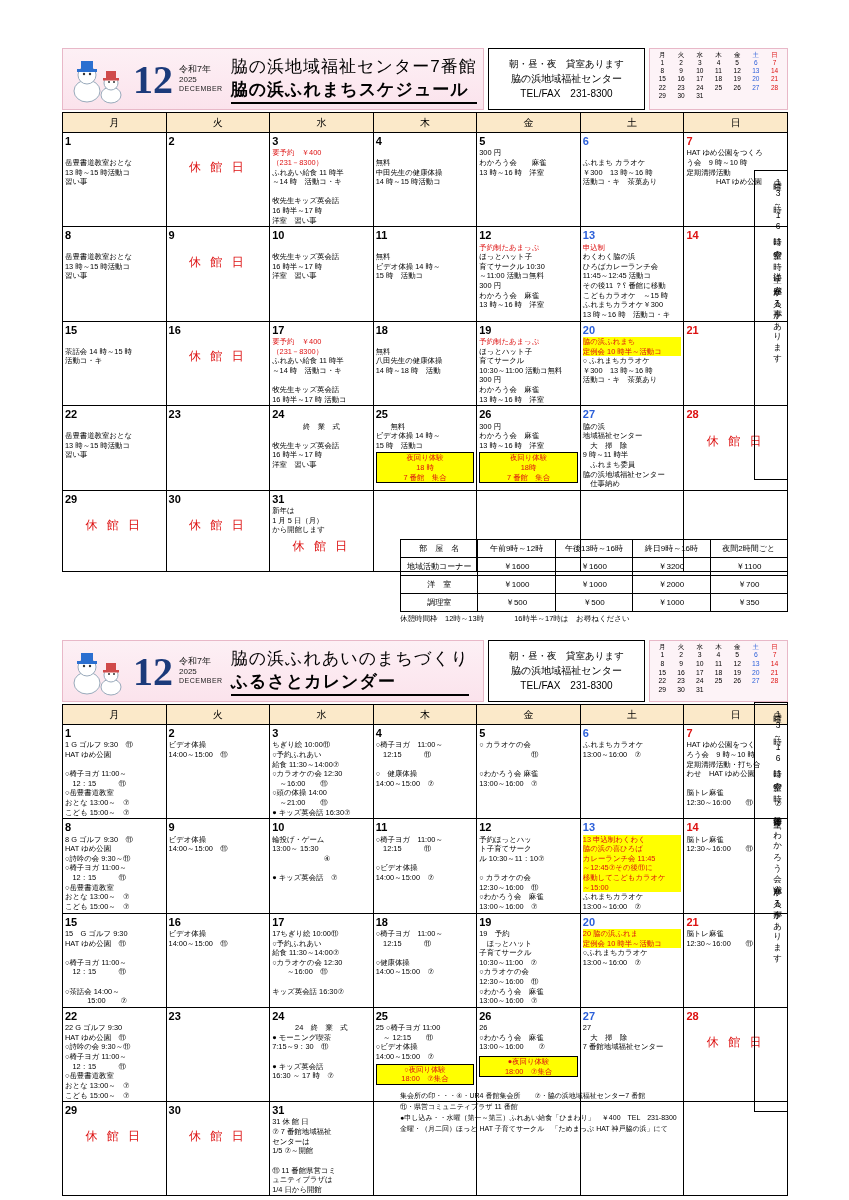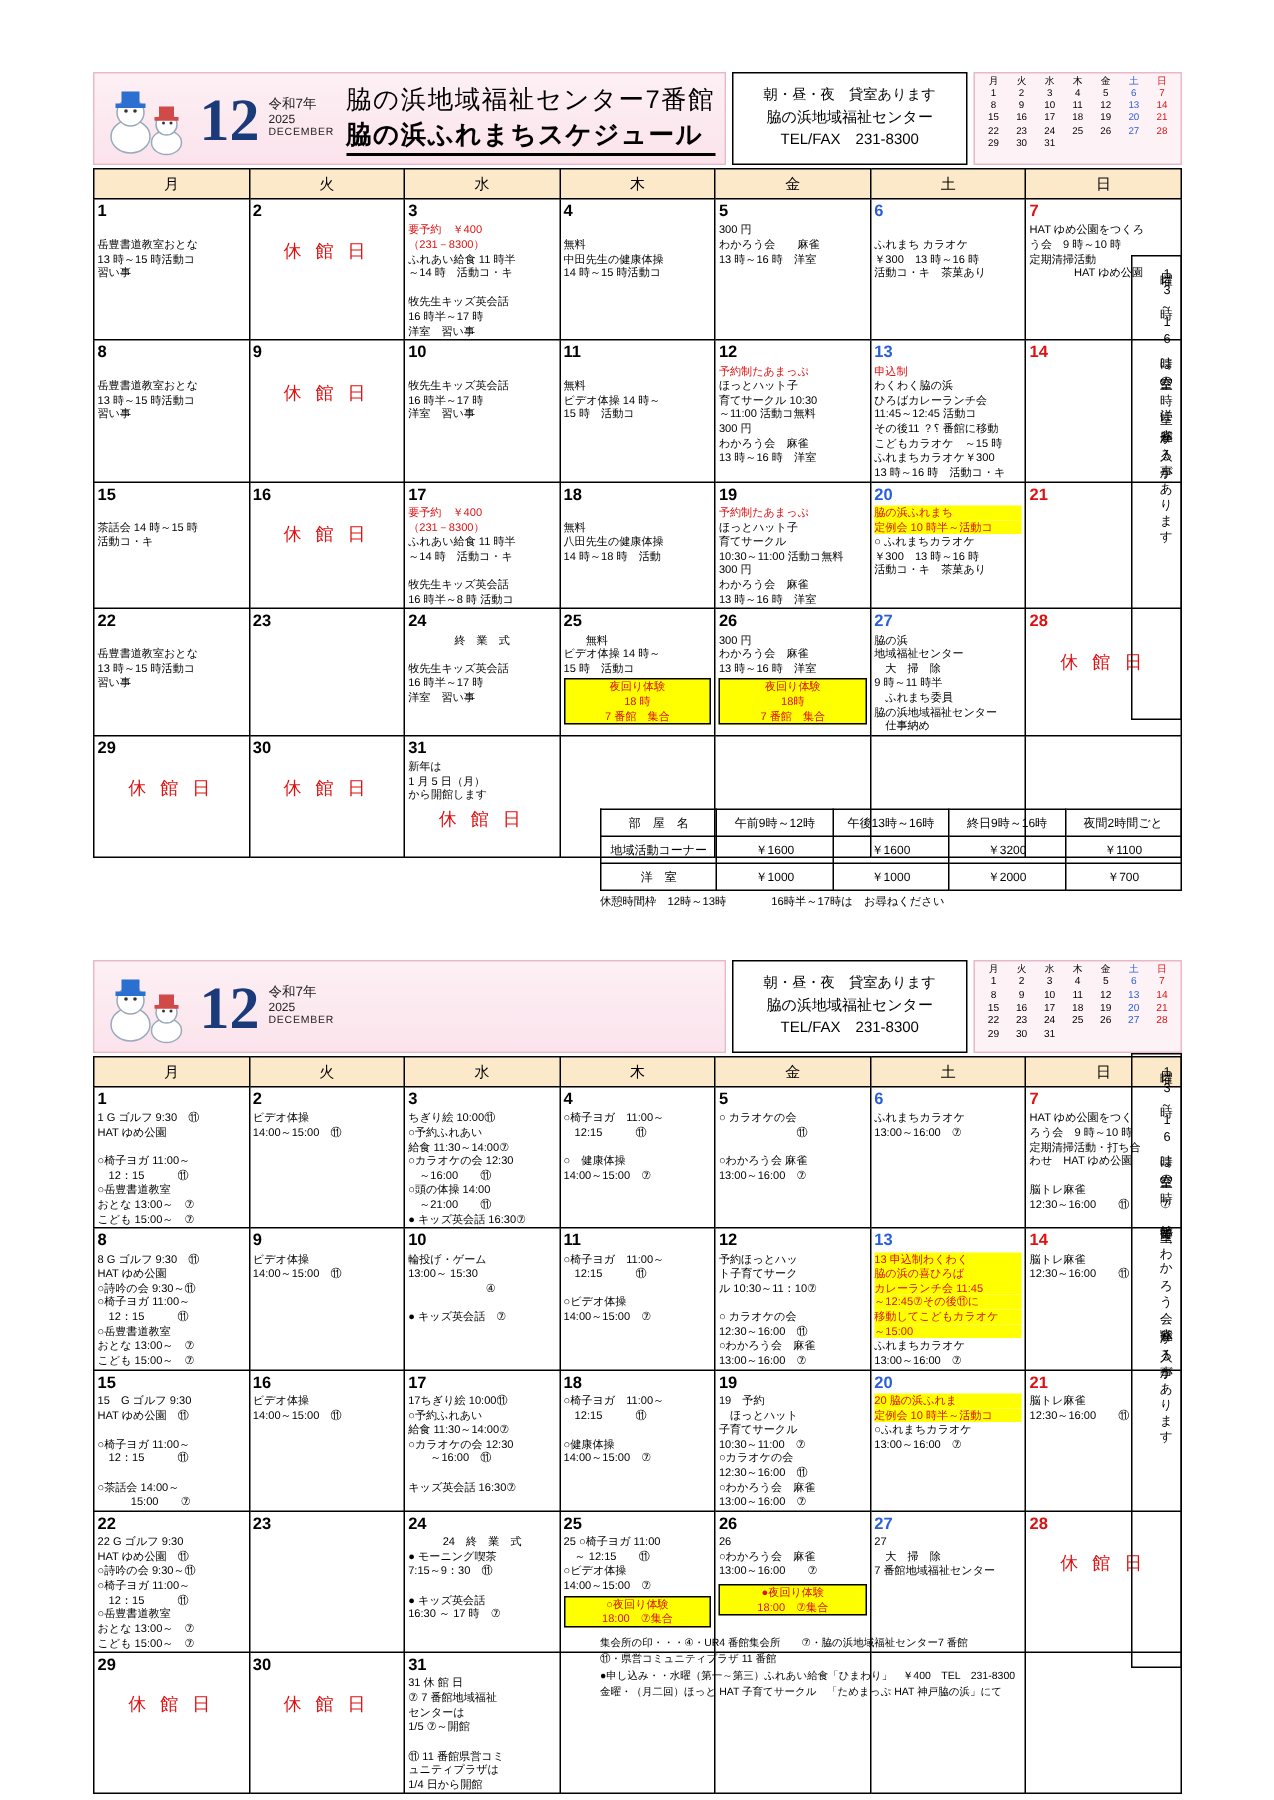--- a/index.html
+++ b/index.html
@@ -279,21 +279,21 @@
               <div class="closed">休 館 日</div>
             </td>
             <td style="height: 78px;">
               <div class="dn">17</div>
               <div class="red">要予約　￥400</div>
               <div class="red">（231－8300）</div>
               <div>ふれあい給食 11 時半</div>
               <div>～14 時　活動コ・キ</div>
               <div>&nbsp;</div>
               <div>牧先生キッズ英会話</div>
-              <div>16 時半～8 時 活動コ</div>
+              <div>16 時半～17 時 活動コ</div>
             </td>
             <td style="height: 78px;">
               <div class="dn">18</div>
               <div>&nbsp;</div>
               <div>無料</div>
               <div>八田先生の健康体操</div>
               <div>14 時～18 時　活動</div>
             </td>
             <td style="height: 78px;">
               <div class="dn">19</div>
@@ -416,20 +416,27 @@
         <td>￥1600</td>
         <td>￥3200</td>
         <td>￥1100</td>
       </tr>
       <tr>
         <td>洋　室</td>
         <td>￥1000</td>
         <td>￥1000</td>
         <td>￥2000</td>
         <td>￥700</td>
+      </tr>
+      <tr>
+        <td>調理室</td>
+        <td>￥500</td>
+        <td>￥500</td>
+        <td>￥1000</td>
+        <td>￥350</td>
       </tr>
     </tbody>
       </table>
     <div class="feenote">休憩時間枠　12時～13時　　　　16時半～17時は　お尋ねください</div>
   </div>
 
   <div class="block b2" style="top:640px;">
     <div class="hdr">
       <div class="hdr-left">
         <div class="snow">
@@ -447,20 +454,24 @@
             <circle cx="42" cy="27" r="1" fill="#333"></circle>
               <circle cx="47" cy="27" r="1" fill="#333"></circle>
           </svg>
         </div>
         <div class="mnum">12</div>
         <div class="ydate">
           <div class="y">令和7年</div>
           <div>2025</div>
           <div class="en">DECEMBER</div>
         </div>
+        <div class="titles">
+          <div class="t1">脇の浜ふれあいのまちづくり</div>
+          <div class="t2 line">ふるさとカレンダー</div>
+        </div>
       </div>
       <div class="hdr-mid">
         <div class="l1">朝・昼・夜　貸室あります</div>
         <div>脇の浜地域福祉センター</div>
         <div>TEL/FAX　231-8300</div>
       </div>
       <div class="hdr-right">
         <table class="mini">
           <tbody>
               <tr>

